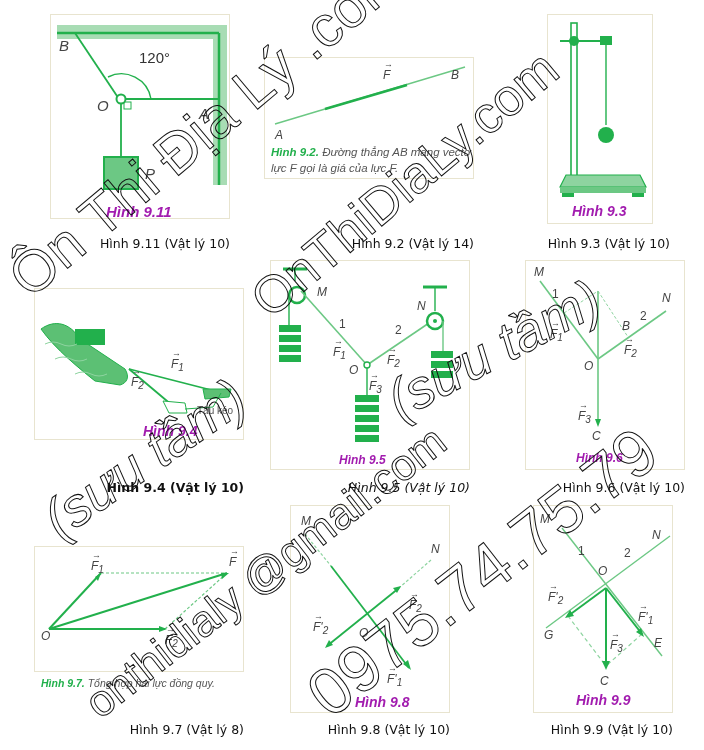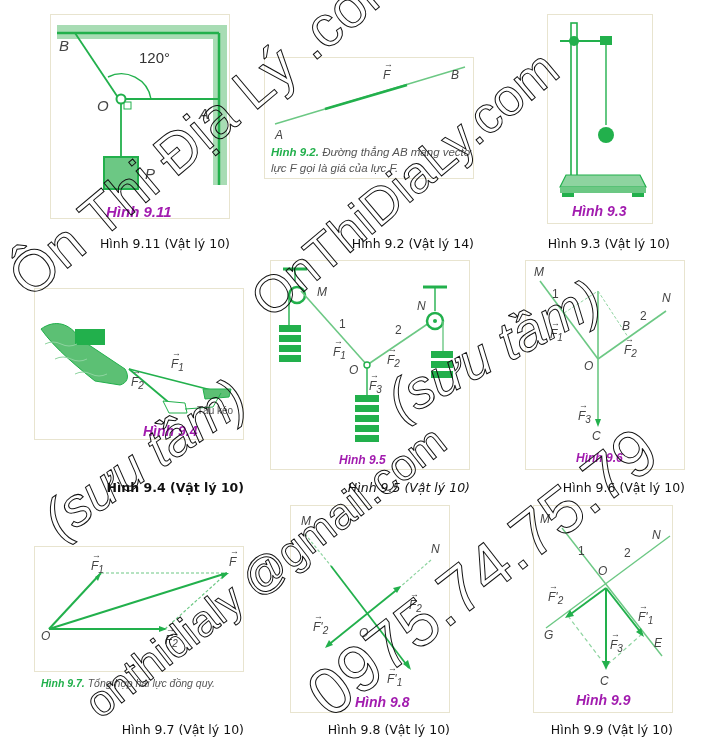--- a/index.html
+++ b/index.html
@@ -175,21 +175,21 @@
   </svg>
   <span class="lbl lbl-s" style="left:56px;top:12px;"><span class="vec">F</span><sub>1</sub></span>
   <span class="lbl lbl-s" style="left:194px;top:8px;"><span class="vec">F</span></span>
   <span class="lbl lbl-s" style="left:6px;top:82px;">O</span>
   <span class="lbl lbl-s" style="left:130px;top:86px;"><span class="vec">F</span><sub>2</sub></span>
   <div class="desc" style="left:6px;top:104px;width:206px;font-size:10.5px;margin-top:24px;">
     <span class="g">Hình 9.7.</span>
     <span>Tổng hợp hai lực đồng quy.</span>
   </div>
 </div>
-<div class="caption" style="left:34px;top:722px;width:210px;">Hình 9.7 (Vật lý 10)</div>
+<div class="caption" style="left:34px;top:722px;width:210px;">Hình 9.7 (Vật lý 8)</div>
 
 <div class="fig" style="left:290px;top:505px;width:160px;height:208px;">
   <svg width="160" height="208">
     <line x1="14" y1="28" x2="40" y2="60" stroke="#8ed4a0" stroke-width="1.2" stroke-dasharray="3,2"></line>
     <line x1="40" y1="60" x2="118" y2="162" stroke="#22b04c" stroke-width="1.8"></line>
     <line x1="140" y1="54" x2="108" y2="82" stroke="#8ed4a0" stroke-width="1.2" stroke-dasharray="3,2"></line>
     <line x1="108" y1="82" x2="36" y2="140" stroke="#22b04c" stroke-width="1.8"></line>
     <polygon points="120,164 112,158 117,154" fill="#22b04c"></polygon>
     <polygon points="110,80 102,82 106,87" fill="#22b04c"></polygon>
     <polygon points="34,142 38,134 42,139" fill="#22b04c"></polygon>

